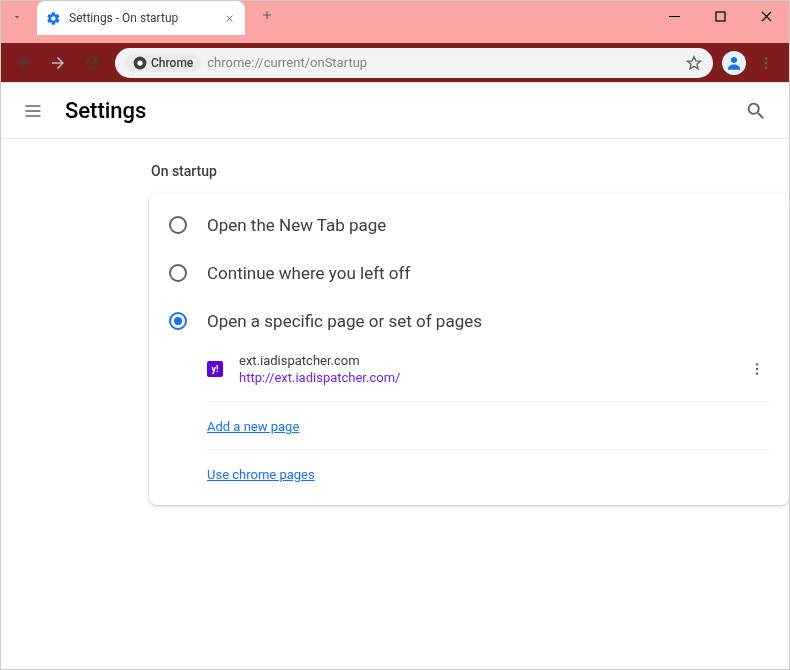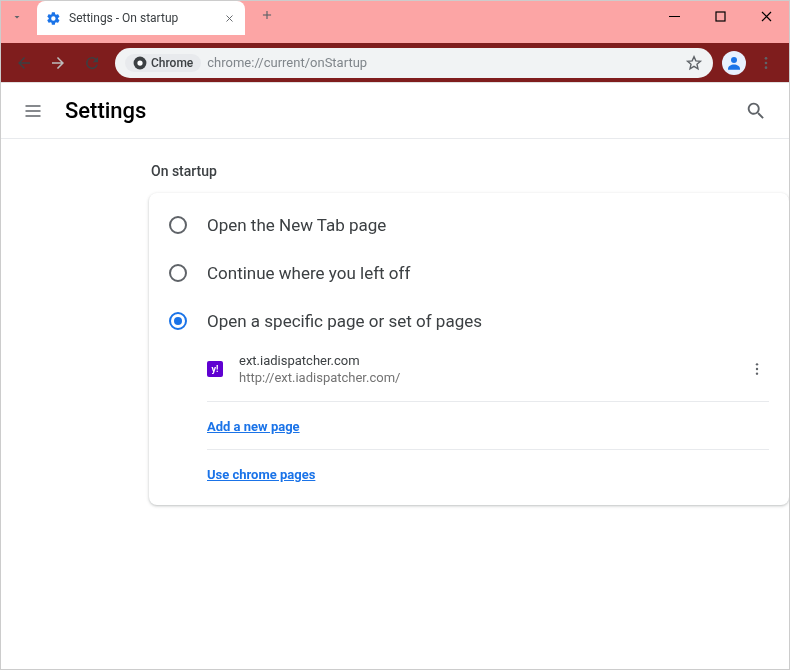--- a/index.html
+++ b/index.html
@@ -175,28 +175,28 @@
     background: #5f01d1;
     border-radius: 2px;
     color: #fff;
     display:flex; align-items:center; justify-content:center;
     font-size: 9px; font-weight: bold;
     margin-right: 16px;
     flex-shrink:0;
   }
   .page-text { flex:1; }
   .page-title-t { font-size: 13px; color:#3c4043; }
-  .page-url { font-size: 13px; color:#737373; margin-top:2px; }
+  .page-url { font-size: 13px; color:#6d28d9; margin-top:2px; }
   .more-btn { color:#5f6368; width:24px; display:flex; align-items:center; justify-content:center; }
   .link-row {
     padding: 14px 0;
     border-bottom: 1px solid #e8eaed;
   }
   .link-row.last { border-bottom: none; }
-  .link-text { font-size: 13px; color:#1a73e8; text-decoration: underline; font-weight: bold; }
+  .link-text { font-size: 13px; color:#1a73e8; text-decoration: underline; }
   svg { display: block; }
 </style>
 </head>
 <body>
 
 <div class="titlebar">
   <div class="tab-dropdown">
     <svg width="12" height="12" viewBox="0 0 24 24">
         <path fill="currentColor" d="M7 10l5 5 5-5z"></path>
       </svg>

